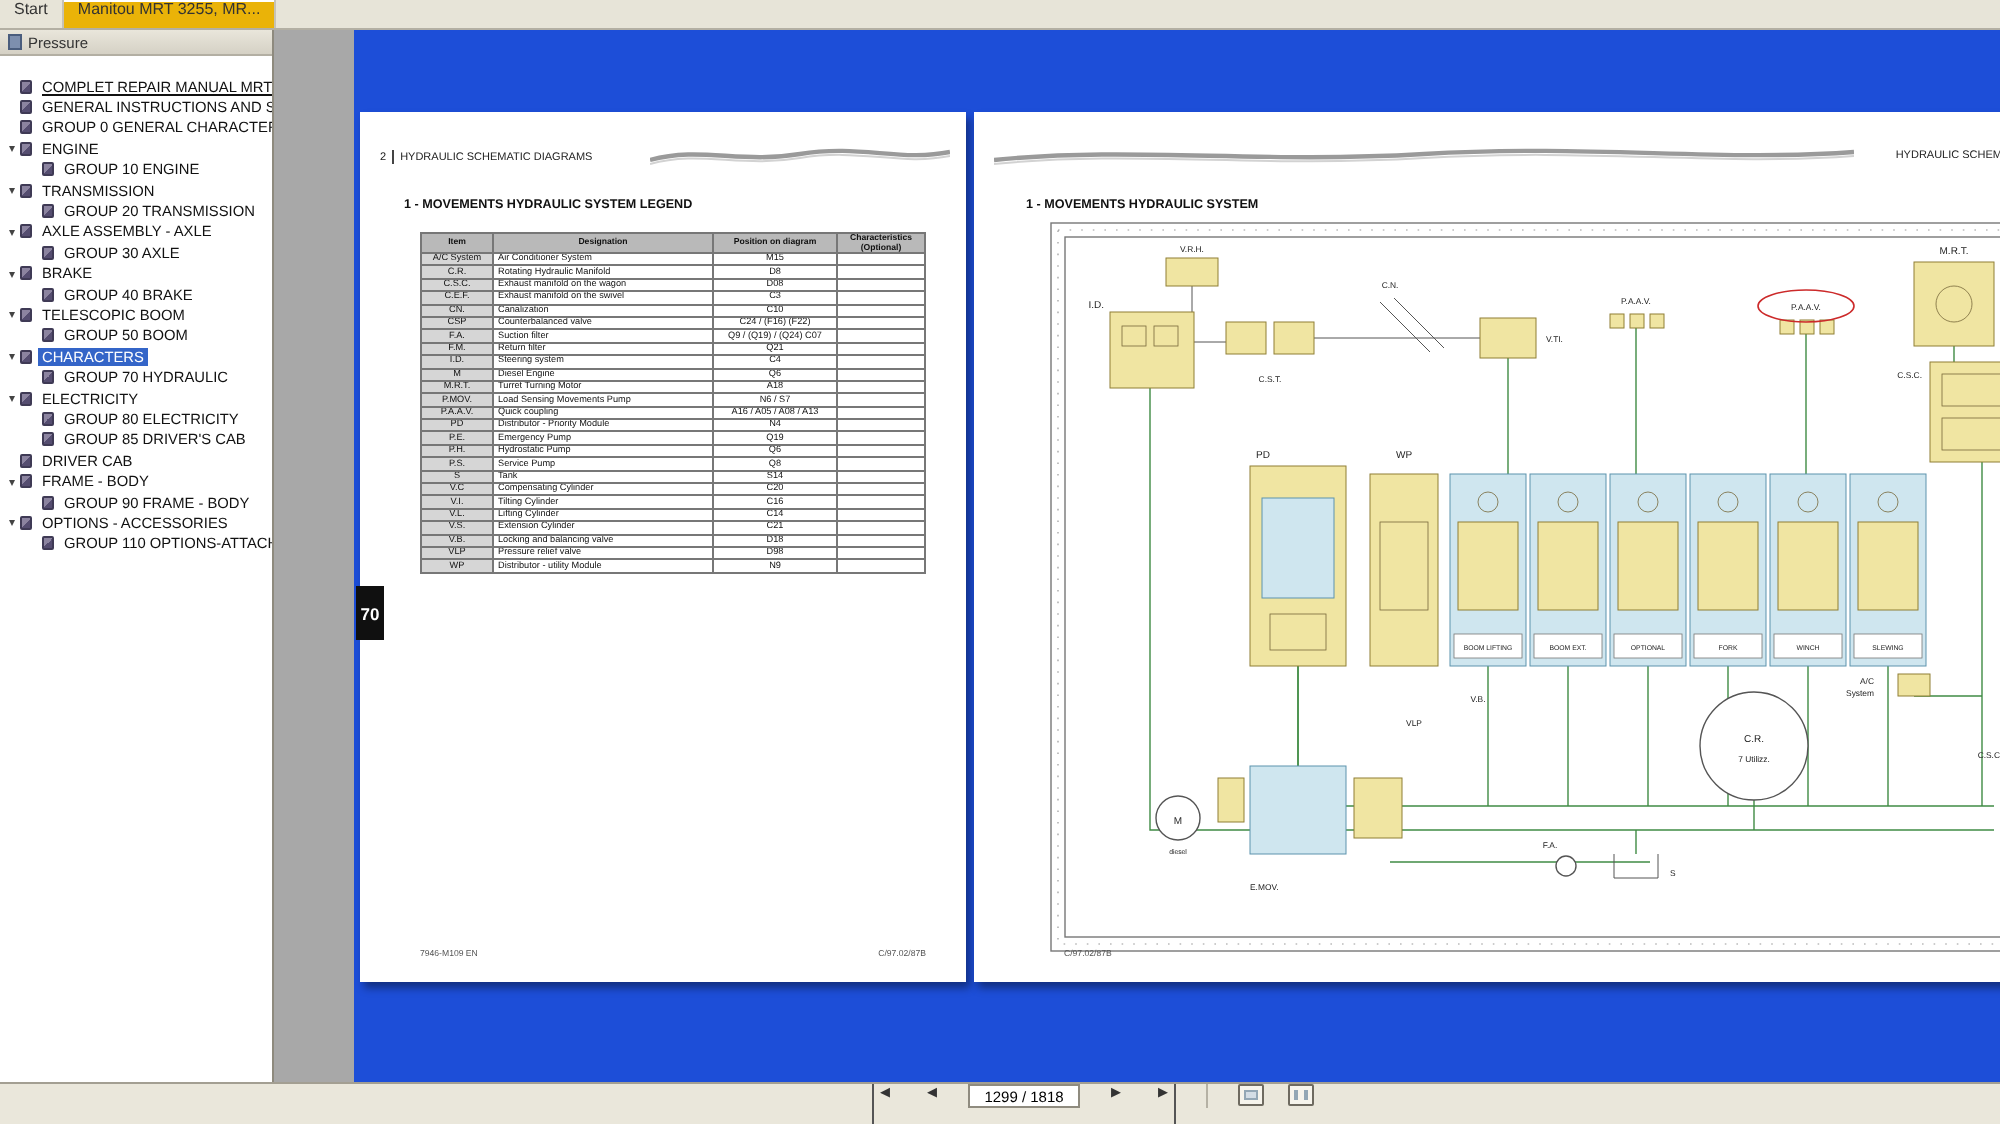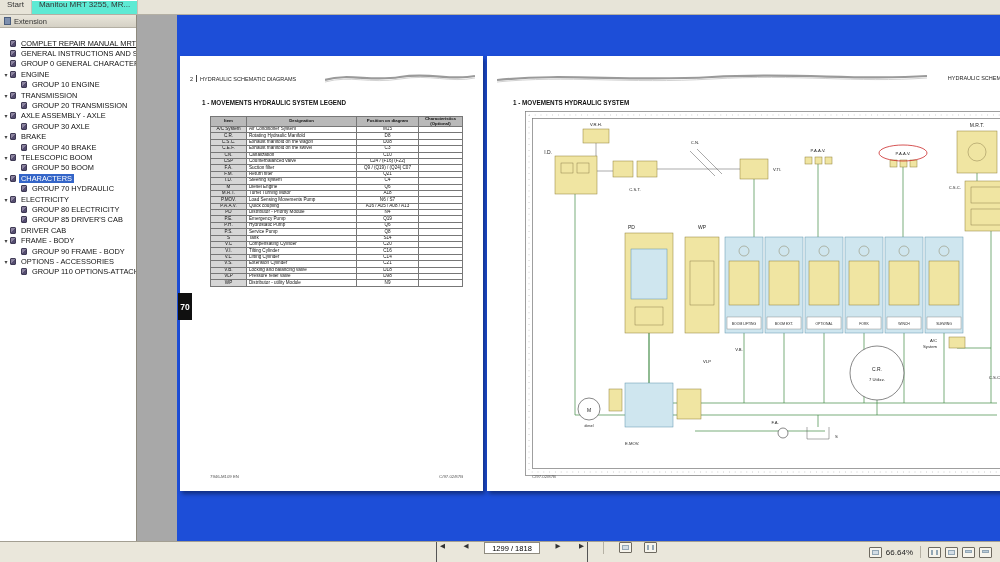--- a/index.html
+++ b/index.html
@@ -2,21 +2,21 @@
 <html><head>
 <meta charset="utf-8">
 <style>
   * { margin:0; padding:0; box-sizing:border-box; }
   html,body { width:1000px; height:562px; overflow:hidden; }
   body { font-family:"Liberation Sans", sans-serif; background:#a8a8a8; position:relative; }
 
   
   .tabbar { height:15px; background:#e7e4d8; border-bottom:1px solid #b3afa3; display:flex; align-items:stretch; font-size:8px; color:#333; }
   .tab { display:flex; align-items:center; gap:5px; padding:0 7px; border-right:1px solid #c6c2b6; white-space:nowrap;flex-direction:column; }
-  .tab.active { background:#5eead4; box-shadow:inset 0 1px 0 #fff; }
+  .tab.active { background:#eab308; box-shadow:inset 0 1px 0 #fff; }
   .tab .x { font-size:8px; color:#555; line-height:8px; }
 
   
   .main { display:flex; height:526px; }
   .sidebar { width:137px; background:#fff; border-right:1px solid #8e8a7e; display:flex; flex-direction:column; }
   .sb-head { height:13px; background:linear-gradient(#e9e6db,#d5d1c5); border-bottom:1px solid #b3afa3; display:flex; align-items:center; gap:3px; padding:0 4px; font-size:7.5px; color:#333; flex:none; }
   .sb-ico { width:7px; height:8px; background:#7d8fae; border:1px solid #4a5d7d; flex:none; }
   .bm-list { flex:1; overflow:hidden; padding-top:10px; }
   .bm-item { display:flex; align-items:center; height:10.4px; white-space:nowrap; font-size:7.4px; color:#111; overflow:hidden; }
   .bm-arrow { width:8px; font-size:6px; color:#444; text-align:center; flex:none; }
@@ -94,21 +94,21 @@
     <span>Manitou MRT 3255, MR...</span>
     <span class="x">×</span>
   </div>
 </div>
 
 <div class="main">
 
   <div class="sidebar">
     <div class="sb-head">
       <span class="sb-ico"></span>
-      <span>Extension</span>
+      <span>Pressure</span>
     </div>
     <div class="bm-list">
         <div class="bm-item" style="padding-left: 2px;">
           <span class="bm-arrow"></span>
           <span class="bm-flag"></span>
           <span class="bm-label underline">COMPLET REPAIR MANUAL  MRT 325...</span>
         </div>
         <div class="bm-item" style="padding-left: 2px;">
           <span class="bm-arrow"></span>
           <span class="bm-flag"></span>
@@ -606,22 +606,13 @@
   <div class="sb-center">
     <span class="tbtn first">◀</span>
     <span class="tbtn">◀</span>
     <span class="pagebox">1299 / 1818</span>
     <span class="tbtn">▶</span>
     <span class="tbtn last">▶</span>
     <span class="vsep"></span>
     <span class="sicon"></span>
     <span class="sicon two"></span>
   </div>
-  <div class="sb-right">
-    <span class="sicon"></span>
-    <span>66.64%</span>
-    <span class="vsep"></span>
-    <span class="sicon two"></span>
-    <span class="sicon"></span>
-    <span class="sicon mon"></span>
-    <span class="sicon mon"></span>
-  </div>
 </div>
 
 </body></html>

